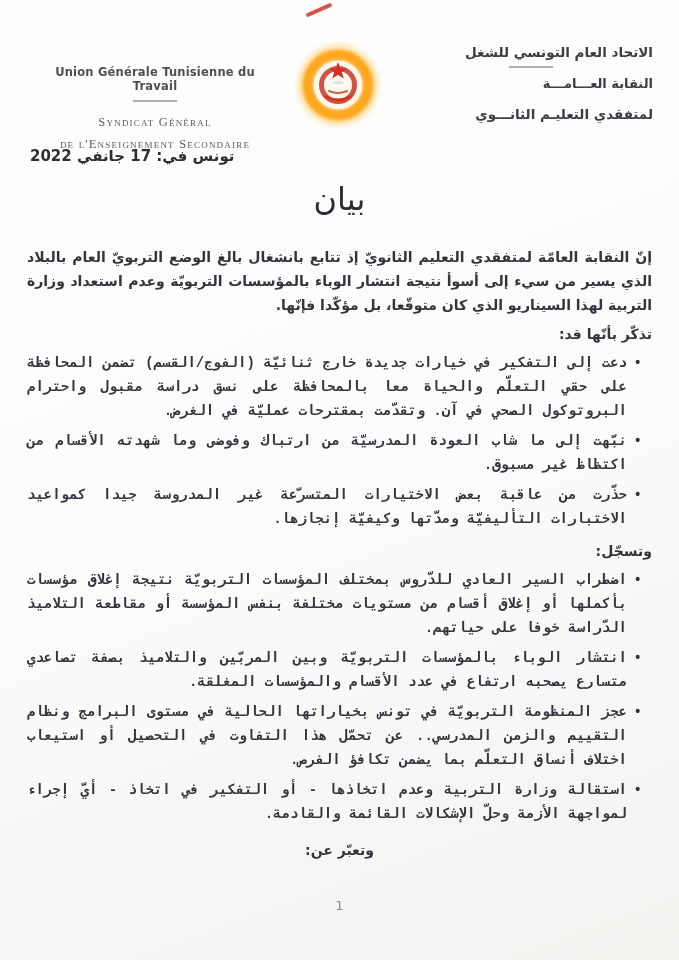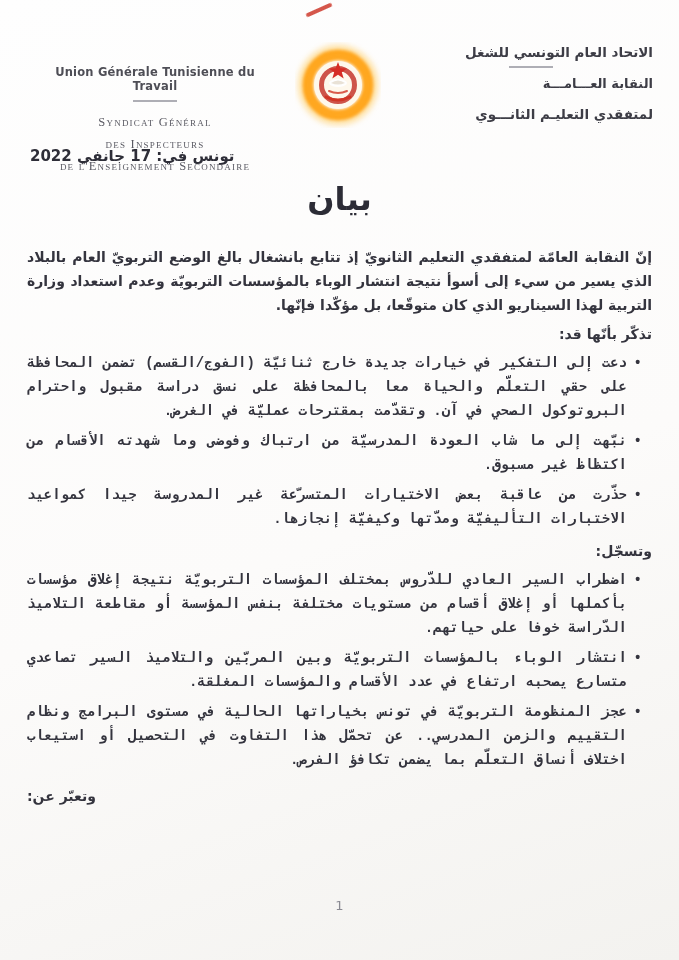--- a/index.html
+++ b/index.html
@@ -41,55 +41,54 @@
   .ar-line2{ font-size:13px; margin-bottom:15px; }
   .ar-line3{ font-size:13.5px; }
 
   
   .date-line{
     position:absolute; left:30px; top:147px; direction:rtl;
     font-size:15px; font-weight:bold; color:#2e2e38;
   }
   .title{
     position:absolute; top:180px; left:0; width:100%; text-align:center;
-    font-size:32px; font-weight:bold; color:#2c2c36;
+    font-size:32px; font-weight:normal; color:#2c2c36;
   }
 
   
   .body{
     position:absolute; top:233px; left:27px; right:27px;
     direction:rtl; text-align:justify;
     font-size:14px; font-weight:bold; line-height:24px; color:#34343e;
   }
   .body p.intro{ margin-bottom:5px;margin-top:12px; }
   .sec-heading{ text-align:right; margin:4px 0 5px; }
   ul.bullets{ list-style:none; margin:0 10px 8px 0; }
   ul.bullets li{ position:relative; padding-right:15px; margin-bottom:6px;font-family:Liberation Mono, monospace; }
   ul.bullets li::before{
     content:"•"; position:absolute; right:0; top:0; color:#34343e; font-size:14px;
   }
-  .closing{ text-align:left; margin-top:12px; }
+  .closing{ text-align:center; margin-top:12px; }
 
   .page-number{
     position:absolute; bottom:47px; left:0; width:100%; text-align:center;
     direction:ltr; font-size:13px; color:#8a8a92;
   }
 </style>
 </head>
 <body>
 
 <div class="page">
 
   <div class="red-mark"></div>
 
   <div class="header-left">
     <div class="org-fr">Union Générale Tunisienne du Travail</div>
     <div class="dash"></div>
     <div class="fr-line">Syndicat Général</div>
-    <div class="fr-line">des Inspecteurs</div>
     <div class="fr-line">de l'Enseignement Secondaire</div>
   </div>
 
   <div class="logo-wrap">
     <svg width="86" height="86" viewBox="0 0 86 86" aria-hidden="true">
       <circle cx="43" cy="43" r="36" fill="none" stroke="#fcd07a" stroke-width="7" opacity=".75" filter="blur(3px)"></circle>
       <circle cx="43" cy="43" r="30" fill="none" stroke="#f6a429" stroke-width="11" opacity=".95" filter="blur(1.6px)"></circle>
       <circle cx="43" cy="43" r="24" fill="#fdf8ee"></circle>
       <circle cx="43" cy="43" r="16.5" fill="none" stroke="#bb463e" stroke-width="5" opacity=".9" filter="blur(.4px)"></circle>
       <ellipse cx="43" cy="41" rx="9" ry="4" fill="#ffffff" opacity=".95"></ellipse>
@@ -116,22 +115,23 @@
     <p class="sec-heading">تذكّر بأنّها قد:</p>
     <ul class="bullets">
       <li>دعت إلى التفكير في خيارات جديدة خارج ثنائيّة (الفوج/القسم) تضمن المحافظة على حقي التعلّم والحياة معا بالمحافظة على نسق دراسة مقبول واحترام البروتوكول الصحي في آن. وتقدّمت بمقترحات عمليّة في الغرض.</li>
       <li>نبّهت إلى ما شاب العودة المدرسيّة من ارتباك وفوضى وما شهدته الأقسام من اكتظاظ غير مسبوق.</li>
       <li>حذّرت من عاقبة بعض الاختيارات المتسرّعة غير المدروسة جيدا كمواعيد الاختبارات التأليفيّة ومدّتها وكيفيّة إنجازها.</li>
     </ul>
 
     <p class="sec-heading">وتسجّل:</p>
     <ul class="bullets">
       <li>اضطراب السير العادي للدّروس بمختلف المؤسسات التربويّة نتيجة إغلاق مؤسسات بأكملها أو إغلاق أقسام من مستويات مختلفة بنفس المؤسسة أو مقاطعة التلاميذ الدّراسة خوفا على حياتهم.</li>
-      <li>انتشار الوباء بالمؤسسات التربويّة وبين المربّين والتلاميذ السير تصاعدي متسارع يصحبه ارتفاع في عدد الأقسام والمؤسسات المغلقة.</li>
+      <li>انتشار الوباء بالمؤسسات التربويّة وبين المربّين والتلاميذ بصفة تصاعدي متسارع يصحبه ارتفاع في عدد الأقسام والمؤسسات المغلقة.</li>
       <li>عجز المنظومة التربويّة في تونس بخياراتها الحالية في مستوى البرامج ونظام التقييم والزمن المدرسي.. عن تحمّل هذا التفاوت في التحصيل أو استيعاب اختلاف أنساق التعلّم بما يضمن تكافؤ الفرص.</li>
+      <li>استقالة وزارة التربية وعدم اتخاذها - أو التفكير في اتخاذ - أيّ إجراء لمواجهة الأزمة وحلّ الإشكالات القائمة والقادمة.</li>
     </ul>
 
     <p class="closing">وتعبّر عن:</p>
   </div>
 
   <div class="page-number">1</div>
 
 </div>
 
 </body></html>

